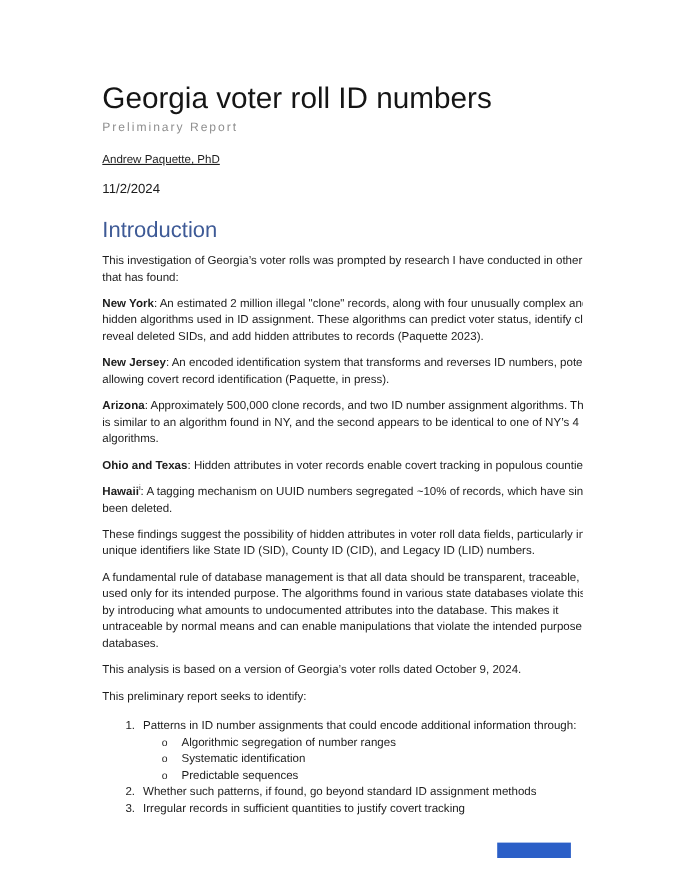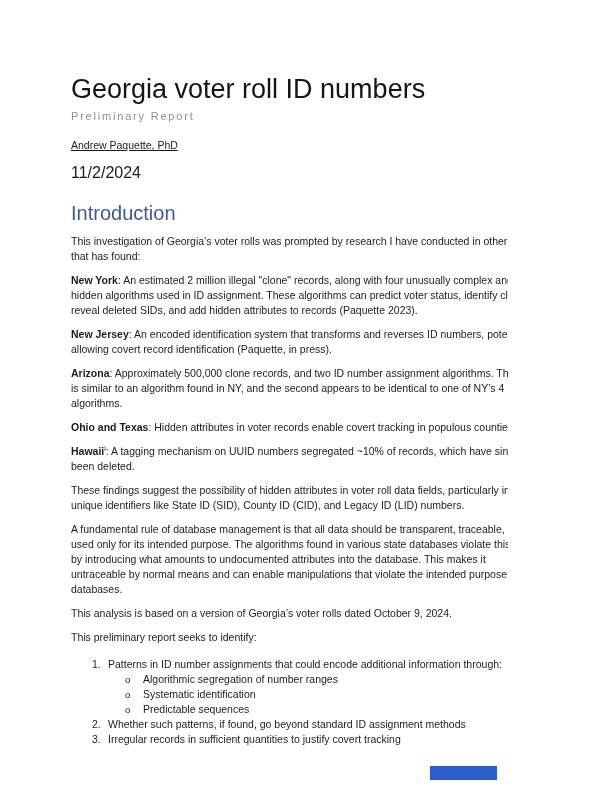--- a/index.html
+++ b/index.html
@@ -3,26 +3,27 @@
 <meta charset="utf-8">
 <style>
   html,body{margin:0;padding:0;background:#ffffff;}
   .page{
     position:relative;
     width:508px;height:792px;
     background:#ffffff;
     font-family:"Liberation Sans", sans-serif;
     color:#1c1c1c;
     overflow:hidden;
+    margin-left:22px;
   }
   .content{position:absolute;left:71px;top:74px;width:470px;}
   .doc-title{font-size:27px;line-height:1.12;font-weight:400;color:#151515;}
   .doc-subtitle{margin-top:6px;font-size:11px;color:#8f8f8f;letter-spacing:1.8px;}
   .doc-author{margin-top:17px;font-size:10.5px;color:#1c1c1c;text-decoration:underline;}
-  .doc-date{margin-top:13px;font-size:16px;color:#1c1c1c;}
+  .doc-date{margin-top:13px;font-size:12px;color:#1c1c1c;}
   .section-heading{margin:20px 0 5px 0;font-size:20px;font-weight:400;color:#3e5a96;}
   p.body{margin:9px 0 0 0;font-size:10.5px;line-height:15px;}
   p.body b{font-weight:700;}
   p.body sup{font-size:7px;line-height:0;}
   .list{margin-top:12px;font-size:10.5px;line-height:15px;}
   .li{display:flex;}
   .li .num{flex:none;width:16px;margin-left:21px;}
   .li .li-text{flex:1;}
   .sub{display:flex;}
   .sub .marker{flex:none;margin-left:54px;width:18px;font-size:9.5px;}

